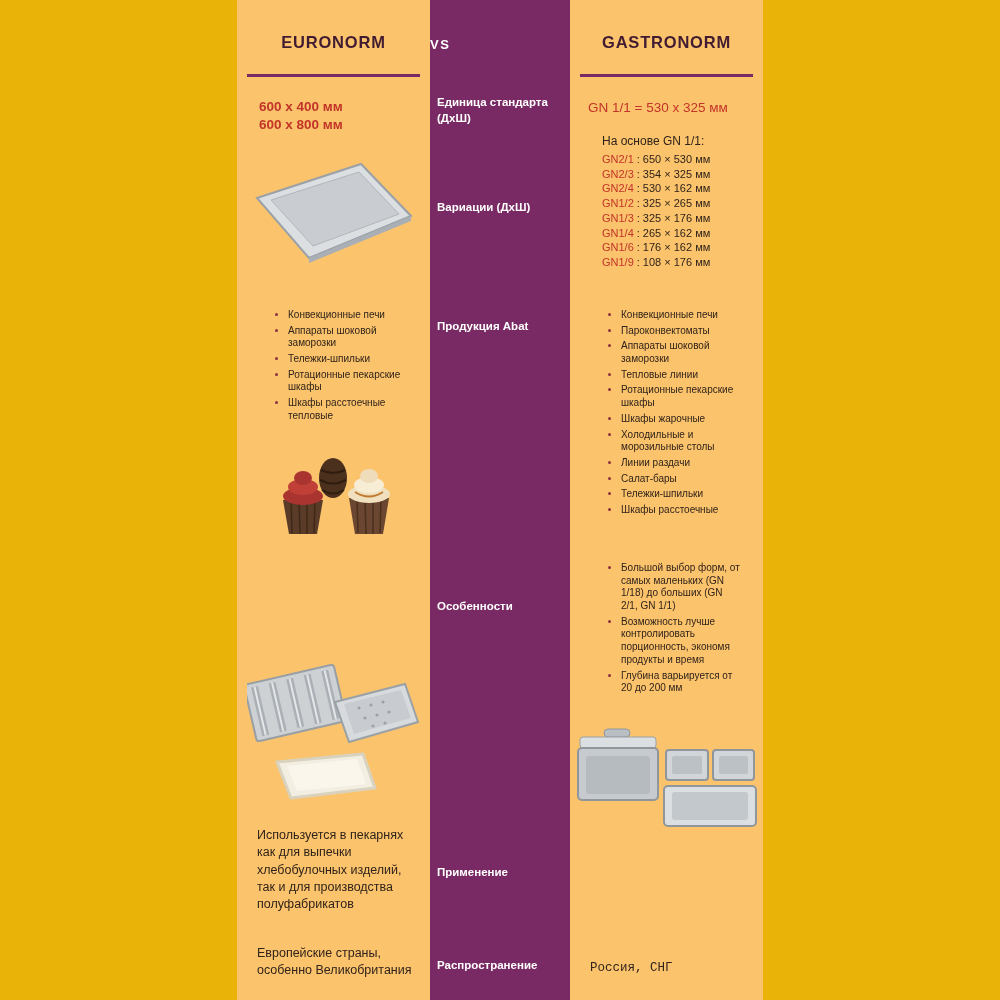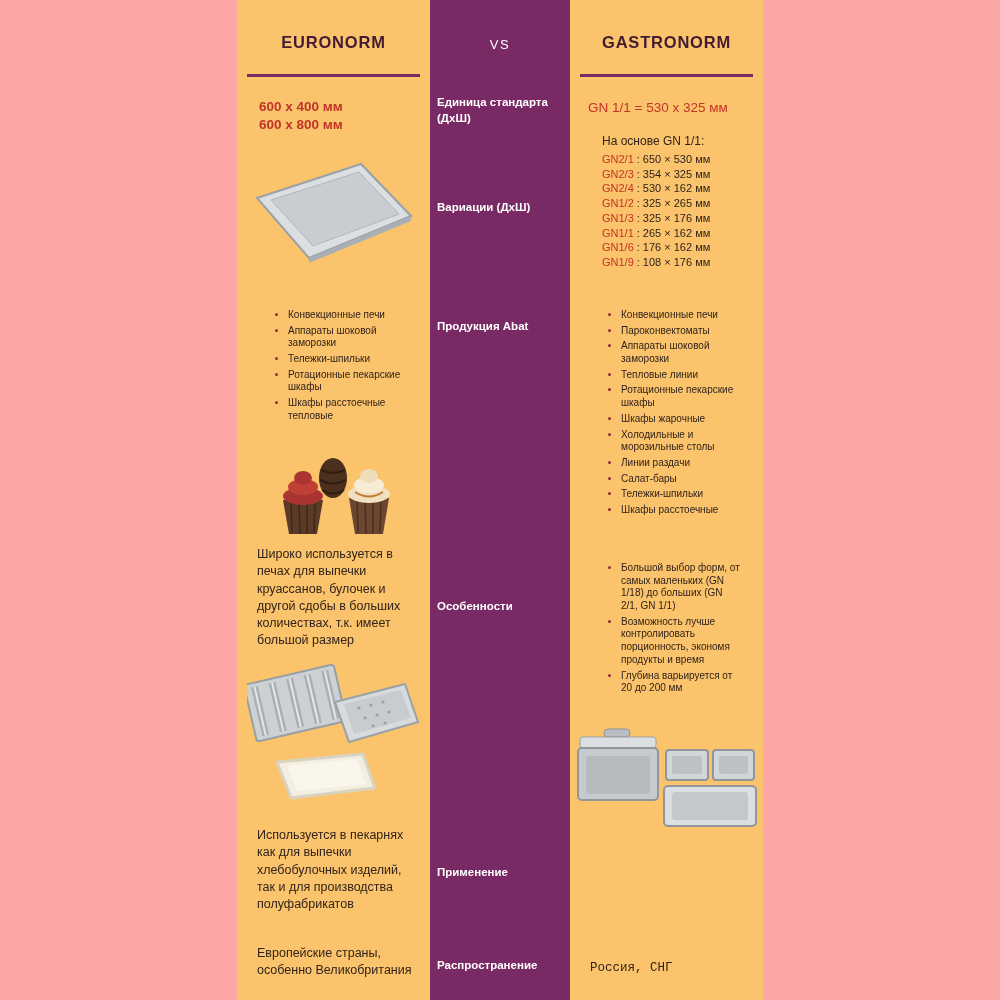--- a/index.html
+++ b/index.html
@@ -1,33 +1,33 @@
 <!DOCTYPE html>
 <html><head>
 <meta charset="utf-8">
 <style>
   html,body { margin:0; padding:0; background:#ffffff; }
   .canvas {
-    position:relative; width:1000px; height:1000px; background:#fca5a5;
+    position:relative; width:1000px; height:1000px; background:#eab308;
     font-family:"Liberation Sans", sans-serif; overflow:hidden;
   }
   .board { position:absolute; left:237px; top:0; width:526px; height:1000px; display:flex; }
   .col { position:relative; height:100%; }
   .col-left, .col-right { width:193px; background:#fbc36b; }
   .col-center { width:140px; background:#792a64; }
 
   .col-header {
     position:absolute; top:33px; left:0; width:100%; text-align:center;
     font-size:16.5px; font-weight:700; letter-spacing:0.8px; color:#401b31;
   }
   .underline { position:absolute; top:74px; left:10px; right:10px; height:3px; background:#792a64; }
 
   .vs {
-    position:absolute; top:37px; left:0; width:100%; text-align:center;
-    color:#ffffff; font-size:13px; font-weight:400; letter-spacing:1.5px;
+    position:absolute; top:37px; left:0; width:100%; text-align:left;
+    color:#ffffff; font-size:13px; font-weight:700; letter-spacing:1.5px;
   }
   .center-label {
     position:absolute; left:7px; right:7px; 
     color:#ffffff; font-size:11.5px; font-weight:600; line-height:1.35;
   }
   .label-0 { top:95px; }
   .label-1 { top:200px; }
   .label-2 { top:319px; }
   .label-3 { top:599px; }
   .label-4 { top:865px; }
@@ -119,21 +119,20 @@
             <path d="M82,58 L122,58 L116,94 L88,94 Z" fill="#6b4630"></path>
             <path d="M90,58 L91,93 M98,58 L99,94 M106,58 L106,94 M114,58 L113,93" stroke="#4a2f1c" stroke-width="1.5"></path>
             <ellipse cx="102" cy="54" rx="21" ry="9" fill="#f0e0c0"></ellipse>
             <ellipse cx="102" cy="45" rx="15" ry="8" fill="#f7ecd4"></ellipse>
             <ellipse cx="102" cy="36" rx="9" ry="7" fill="#eedcba"></ellipse>
             <path d="M88,52 q14,9 28,0" stroke="#c07a2e" stroke-width="2" fill="none"></path>
           </g>
         </svg>
       </div>
 
-      <div class="para features-left">Широко используется в печах для выпечки круассанов, булочек и другой сдобы в больших количествах, т.к. имеет большой размер</div>
 
       <div class="img img-trays">
         <svg width="175" height="150" viewBox="0 0 175 150">
           <g transform="rotate(-13 48 42)">
             <rect x="2" y="14" width="92" height="58" rx="3" fill="#cdd1d4" stroke="#989fa5" stroke-width="2"></rect>
             <path d="M12,18 v50 M30,18 v50 M48,18 v50 M66,18 v50 M84,18 v50" stroke="#aab0b5" stroke-width="7"></path>
             <path d="M12,18 v50 M30,18 v50 M48,18 v50 M66,18 v50 M84,18 v50" stroke="#e4e6e8" stroke-width="2"></path>
           </g>
           <g>
             <polygon points="88,42 158,24 171,62 102,82" fill="#d8dbde" stroke="#9aa1a7" stroke-width="2"></polygon>
@@ -174,21 +173,21 @@
 
       <div class="std-right">GN 1/1 = 530 x 325 мм</div>
       <div class="var-intro">На основе GN 1/1:</div>
 
       <div class="var-list">
         <div class="var-row"><span class="var-label">GN2/1</span><span class="var-sep">:</span><span class="var-size">650 × 530 мм</span></div>
         <div class="var-row"><span class="var-label">GN2/3</span><span class="var-sep">:</span><span class="var-size">354 × 325 мм</span></div>
         <div class="var-row"><span class="var-label">GN2/4</span><span class="var-sep">:</span><span class="var-size">530 × 162 мм</span></div>
         <div class="var-row"><span class="var-label">GN1/2</span><span class="var-sep">:</span><span class="var-size">325 × 265 мм</span></div>
         <div class="var-row"><span class="var-label">GN1/3</span><span class="var-sep">:</span><span class="var-size">325 × 176 мм</span></div>
-        <div class="var-row"><span class="var-label">GN1/1</span><span class="var-sep">:</span><span class="var-size">265 × 162 мм</span></div>
+        <div class="var-row"><span class="var-label">GN1/4</span><span class="var-sep">:</span><span class="var-size">265 × 162 мм</span></div>
         <div class="var-row"><span class="var-label">GN1/6</span><span class="var-sep">:</span><span class="var-size">176 × 162 мм</span></div>
         <div class="var-row"><span class="var-label">GN1/9</span><span class="var-sep">:</span><span class="var-size">108 × 176 мм</span></div>
       </div>
 
       <ul class="bullets list-right-products">
         <li>Конвекционные печи</li>
         <li>Пароконвектоматы</li>
         <li>Аппараты шоковой заморозки</li>
         <li>Тепловые линии</li>
         <li>Ротационные пекарские шкафы</li>

